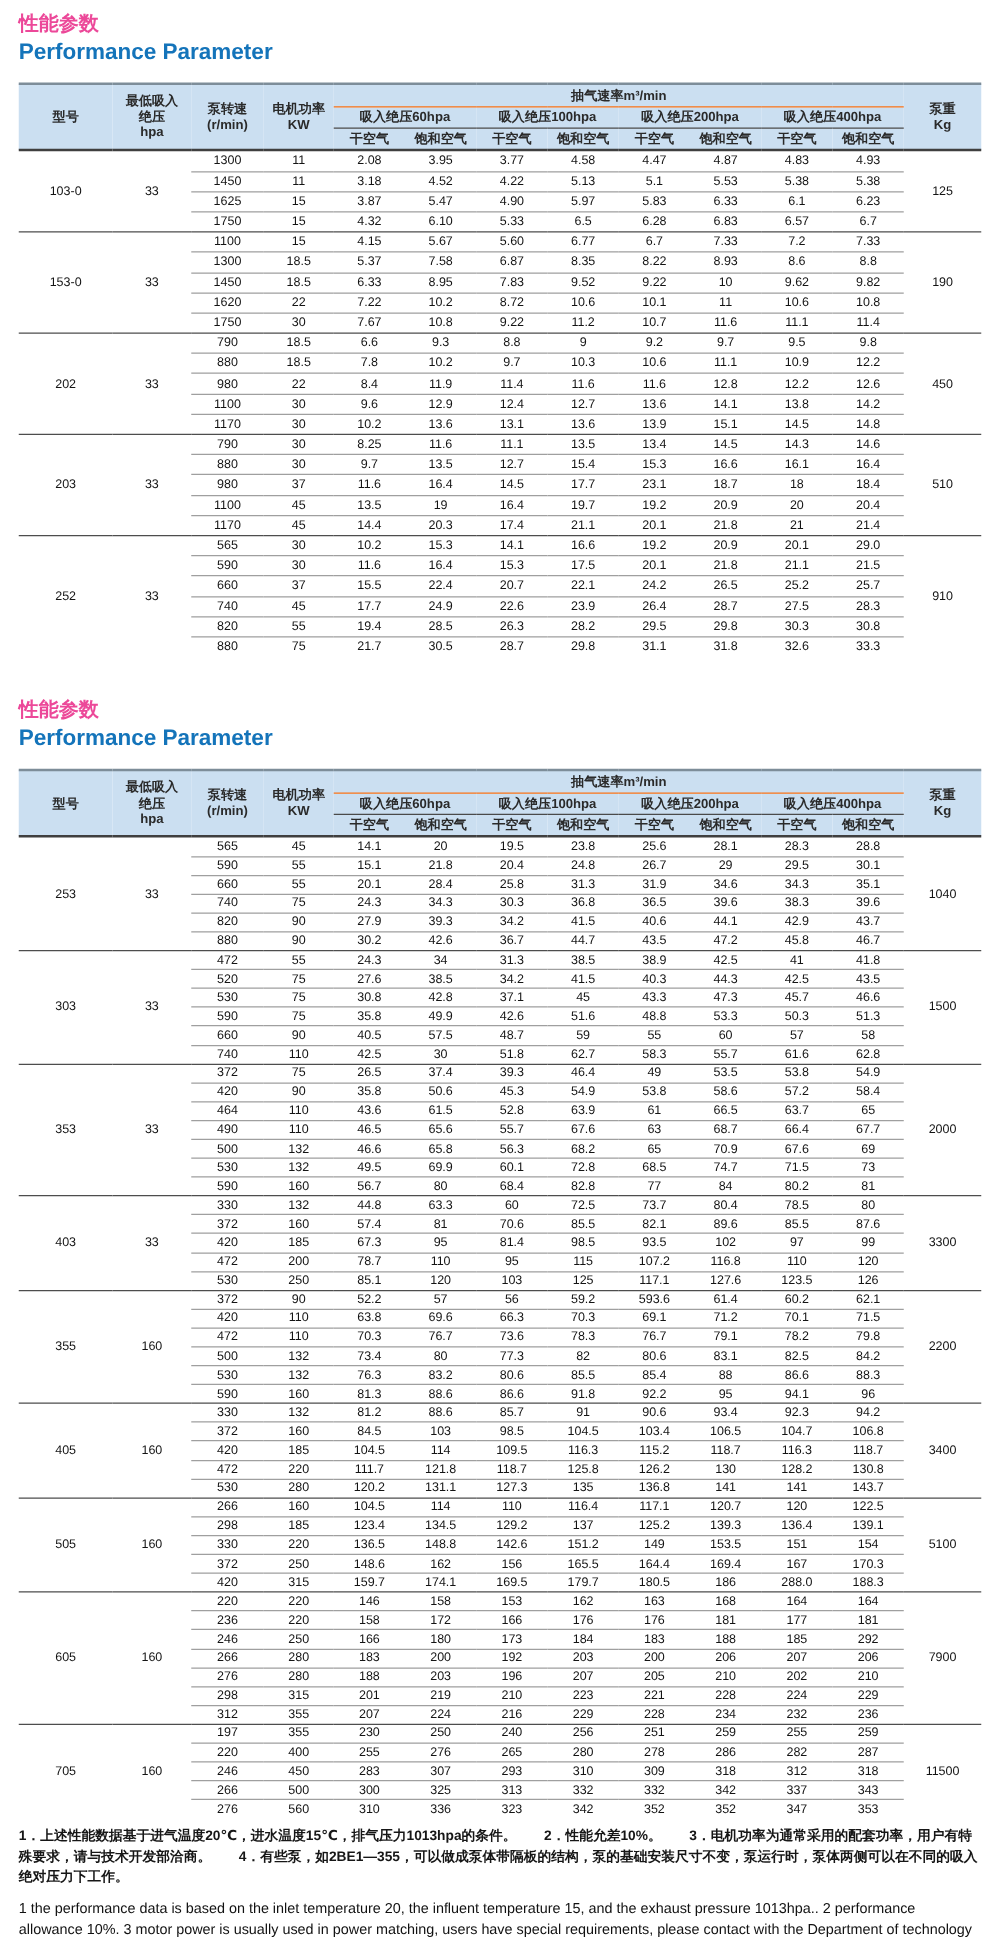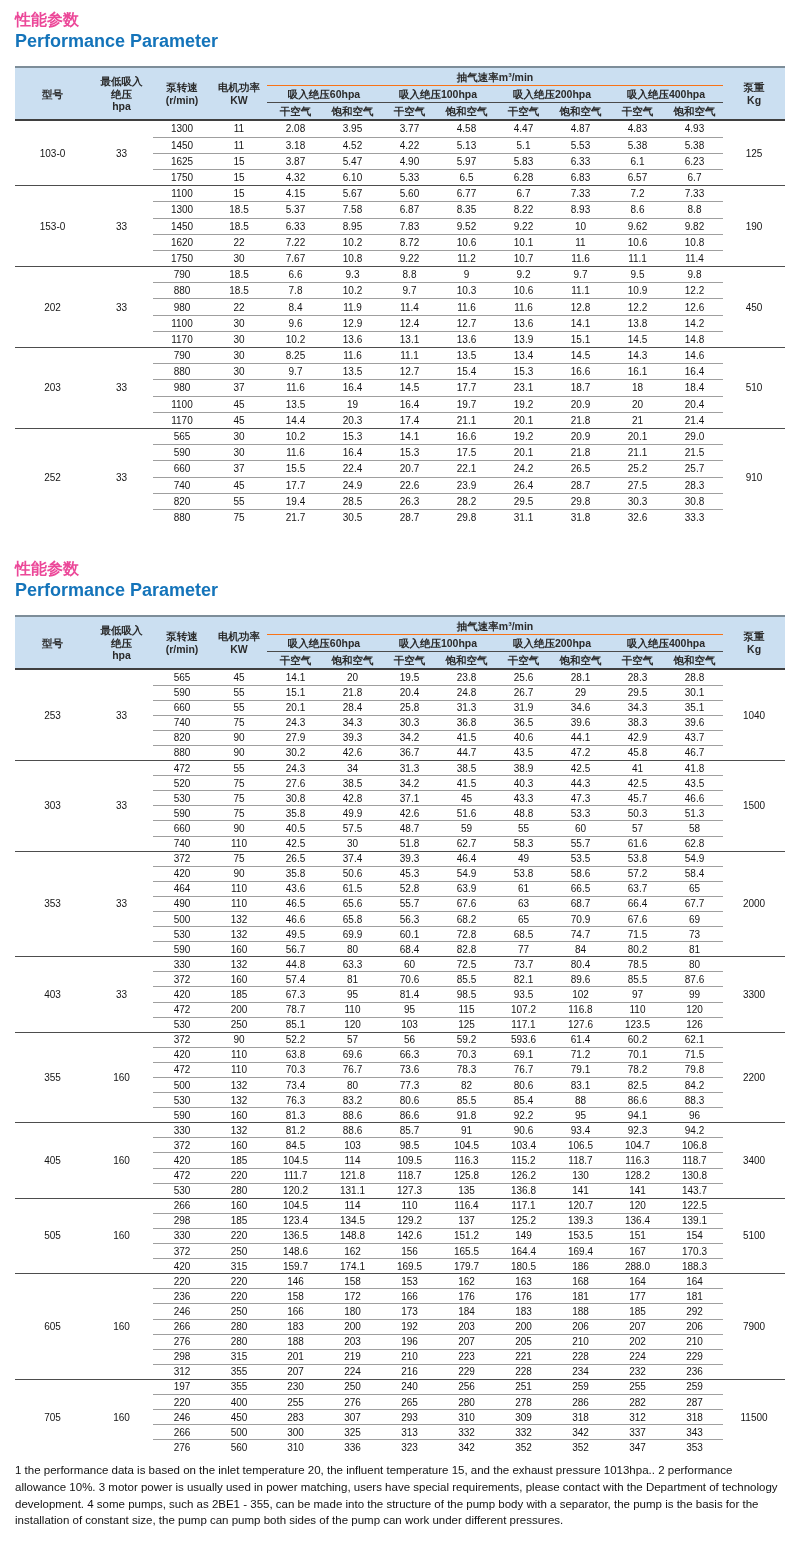--- a/index.html
+++ b/index.html
@@ -1151,15 +1151,16 @@
             <td class="inner">342</td>
             <td class="inner">352</td>
             <td class="inner">352</td>
             <td class="inner">347</td>
             <td class="inner">353</td>
           </tr>
         </tbody>
       </table>
   </section>
 
+  <div class="fn fn-zh">1．上述性能数据基于进气温度20℃，进水温度15℃，排气压力1013hpa的条件。　　2．性能允差10%。　　3．电机功率为通常采用的配套功率，用户有特殊要求，请与技术开发部洽商。　　4．有些泵，如2BE1—355，可以做成泵体带隔板的结构，泵的基础安装尺寸不变，泵运行时，泵体两侧可以在不同的吸入绝对压力下工作。</div>
   <div class="fn fn-en">1 the performance data is based on the inlet temperature 20, the influent temperature 15, and the exhaust pressure 1013hpa.. 2 performance allowance 10%. 3 motor power is usually used in power matching, users have special requirements, please contact with the Department of technology development. 4 some pumps, such as 2BE1 - 355, can be made into the structure of the pump body with a separator, the pump is the basis for the installation of constant size, the pump can pump both sides of the pump can work under different pressures.</div>
 
 </div>
 
 </body></html>

